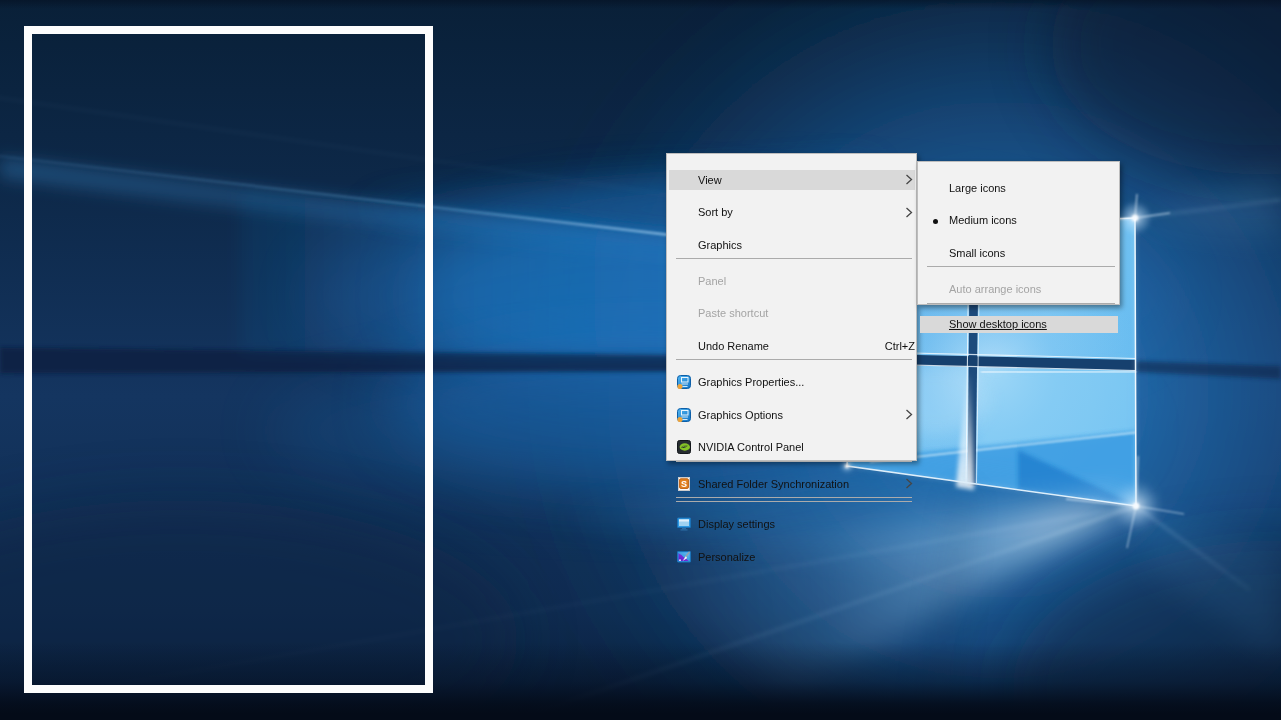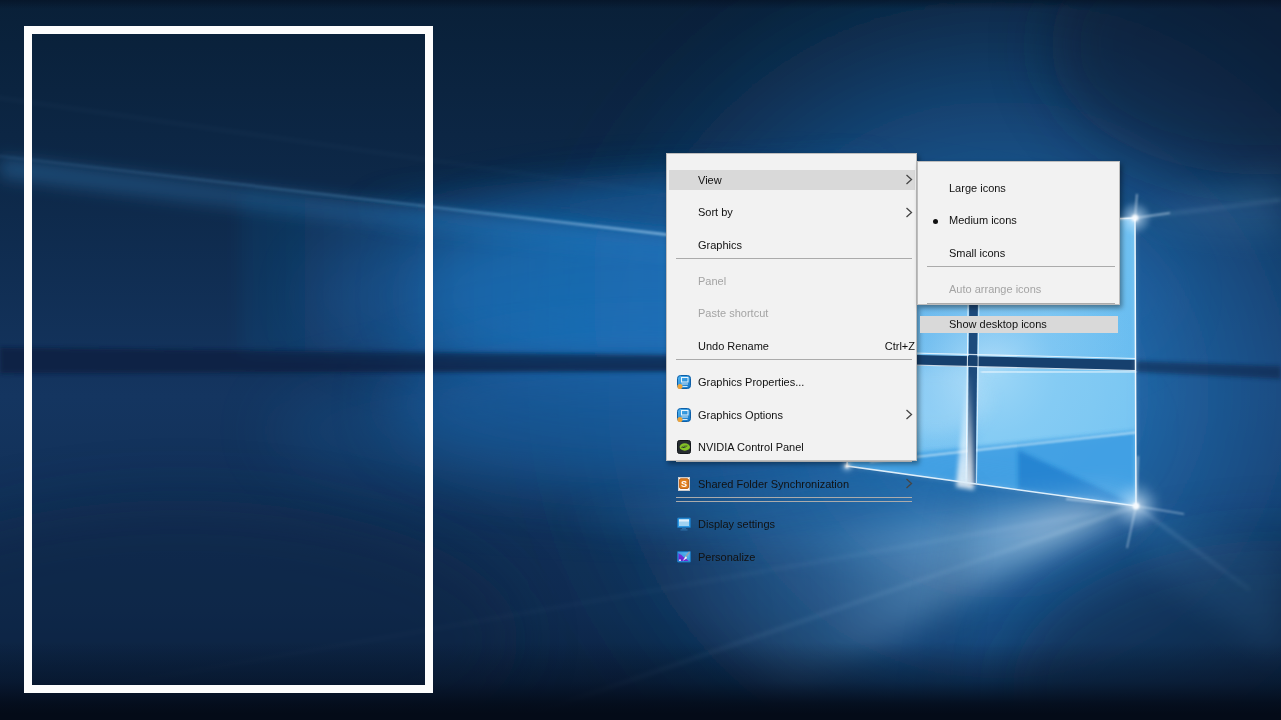--- a/index.html
+++ b/index.html
@@ -8,21 +8,21 @@
 #whiterect{position:absolute;left:24px;top:26px;width:409px;height:667px;border:8px solid #fdfdfd;box-sizing:border-box;}
 .menu{position:absolute;background:#f2f2f2;border:1px solid #bdbdbd;box-sizing:border-box;
   box-shadow:2px 3px 5px rgba(0,0,0,0.4);padding:3.8px 0 2.2px 0;
   font-family:"Liberation Sans",sans-serif;font-size:11px;letter-spacing:0px;color:#111;}
 #mainmenu{left:666px;top:153px;width:251px;height:308px;}
 #submenu{left:917px;top:161px;width:203px;height:144px;}
 .mi{position:relative;height:20.4px;line-height:20.4px;margin:12px 1px 0 2px;padding-left:29px;white-space:nowrap;}
 .mi.hl{background:#d9d9d9;}
 .mi.dis{color:#a4a4a4;}
 .sep{height:0;border-top:1px solid #ababab;margin:3.1px 4px 3.1px 9px;}
-.mi.short{height:17.8px;line-height:17.8px;}
+.mi.short{height:17.8px;line-height:17.8px;text-decoration:underline;}
 .acc{position:absolute;right:0;top:0;}
 .arr{position:absolute;right:2px;top:4.7px;}
 .ico{position:absolute;left:8px;top:3px;width:14px;height:14px;}
 .dot{position:absolute;left:13px;top:8.7px;width:5px;height:5px;border-radius:50%;background:#111;}
 </style>
 </head>
 <body>
 <div id="stage">
 <svg id="wp" width="1281" height="720" viewBox="0 0 1281 720">
 <defs>

